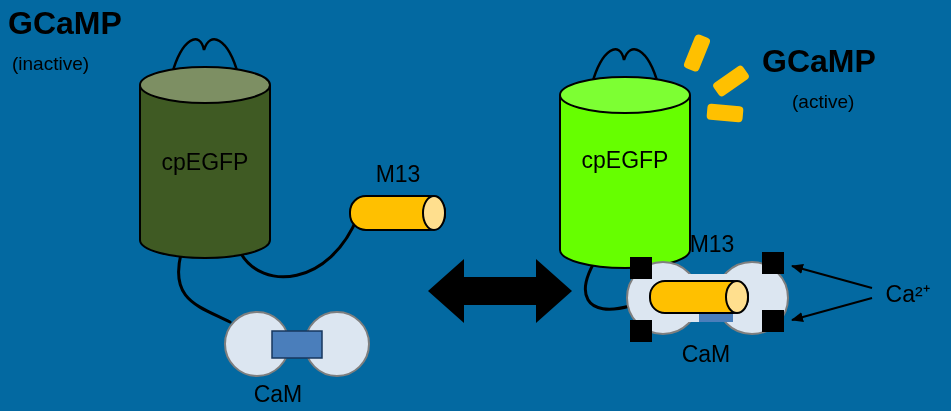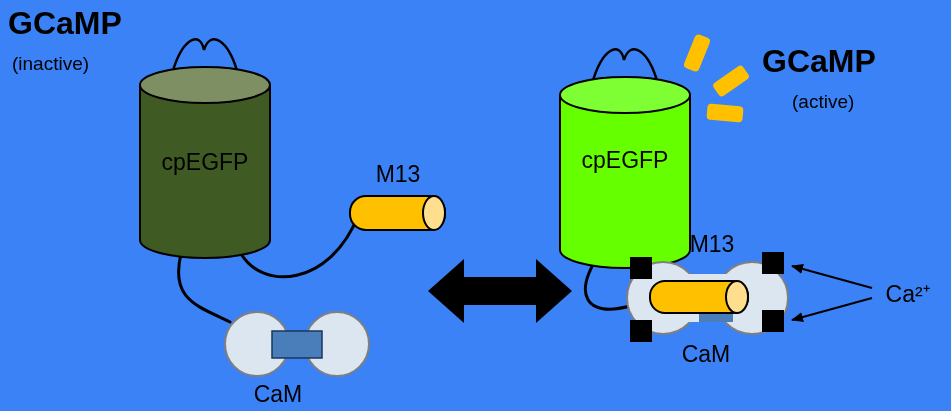--- a/index.html
+++ b/index.html
@@ -7,21 +7,21 @@
     padding: 0;
     background: #ffffff;
   }
   body {
     font-family: "Liberation Sans", sans-serif;
   }
   .stage {
     position: relative;
     width: 951px;
     height: 411px;
-    background: #3b82f6;
+    background: #0369a1;
     overflow: hidden;
   }
   svg text {
     font-family: "Liberation Sans", sans-serif;
     fill: #000000;
   }
   svg text.title {
     font-size: 32px;
     font-weight: bold;
   }

